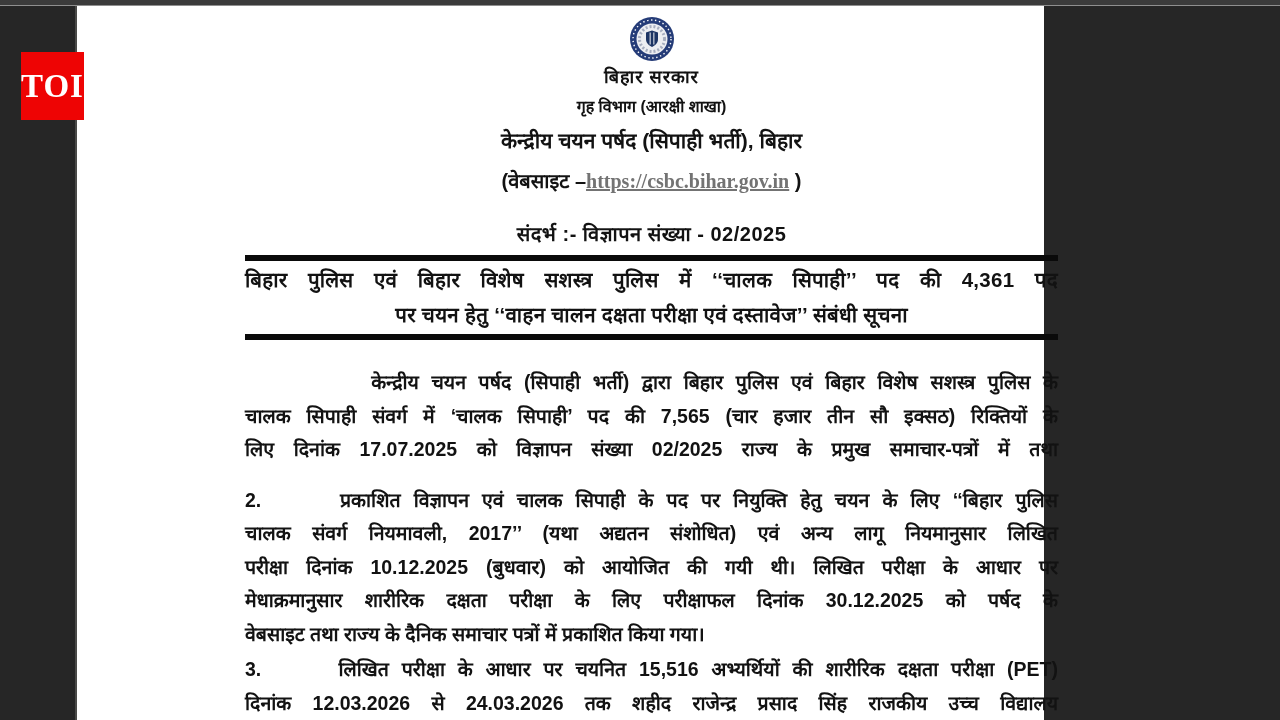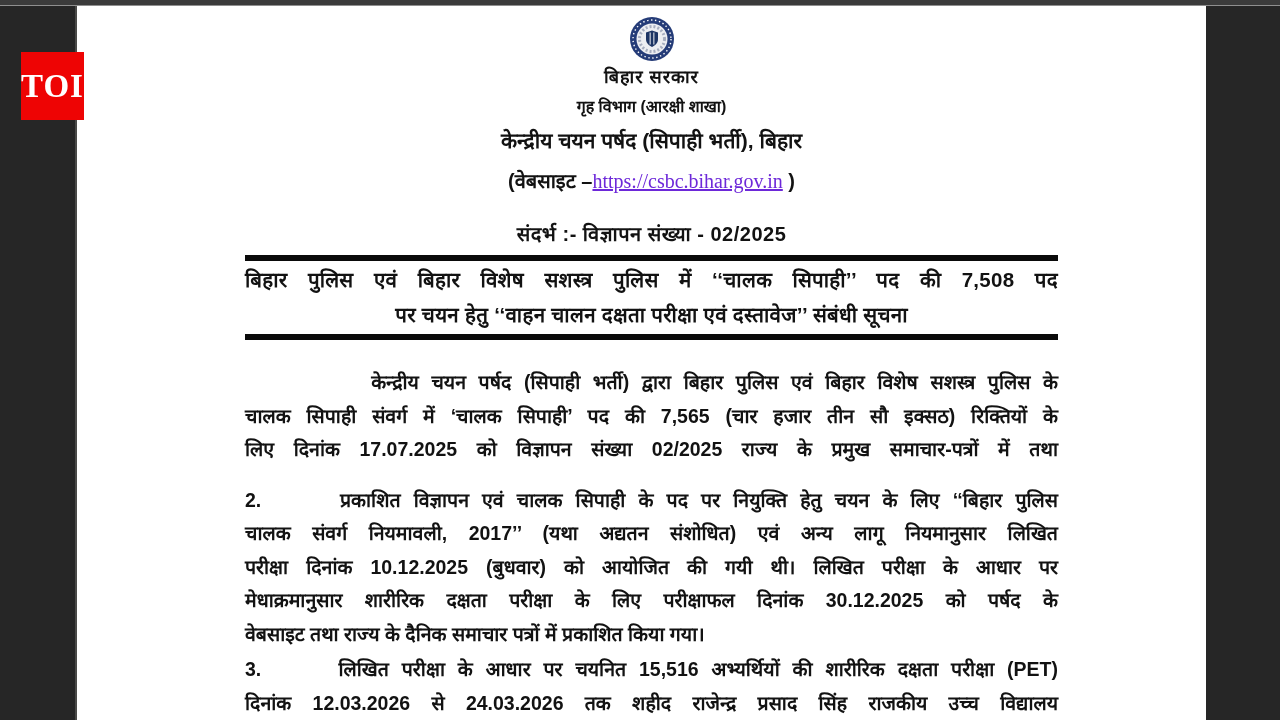--- a/index.html
+++ b/index.html
@@ -6,34 +6,34 @@
   body{
     width:1280px;height:720px;overflow:hidden;position:relative;
     background:#262626;
     font-family:"Liberation Sans", sans-serif;
   }
   .topbar{
     position:absolute;top:0;left:0;width:1280px;height:5px;
     background:#3b3b3b;border-bottom:1px solid #8f8f8f;z-index:3;
   }
   .doc{
-    position:absolute;left:75px;top:6px;width:1131px;height:714px;
+    position:absolute;left:75px;top:6px;width:969px;height:714px;
     background:#ffffff;border-left:2px solid #4a4a48;box-sizing:border-box;
     z-index:1;color:#121212;
   }
   .content{
     position:absolute;left:168px;top:0;width:813px;padding-top:8px;
   }
   .emblem{width:46px;height:46px;margin:2px auto 2px auto;}
   .h-gov{text-align:center;font-size:18px;font-weight:700;letter-spacing:1px;}
   .h-dept{text-align:center;font-size:16px;font-weight:700;margin-top:7px;}
   .h-board{text-align:center;font-size:21px;font-weight:700;margin-top:9px;}
   .h-web{text-align:center;font-size:20px;font-weight:700;margin-top:13px;color:#121212;}
   .url{
-    color:#6d28d9;text-decoration:underline;font-weight:400;
+    color:#737373;text-decoration:underline;font-weight:700;
     font-family:"Liberation Serif", serif;cursor:pointer;margin-top:12px;
   }
   .ref{text-align:center;font-size:20px;font-weight:700;margin-top:26px;letter-spacing:0.5px;}
   .rule{height:6px;background:#0a0a0a;}
   .rule.top{margin-top:8px;}
   .subject{padding:1px 0 2px 0;}
   .sline{font-size:20.5px;font-weight:700;line-height:35px;letter-spacing:0.3px;}
   .sline.stretch{text-align:justify;text-align-last:justify;}
   .sline.center{text-align:center;}
   .para{font-size:19.5px;font-weight:600;line-height:33.5px;}
@@ -75,21 +75,21 @@
     <div class="h-dept">गृह विभाग (आरक्षी शाखा)</div>
     <div class="h-board">केन्द्रीय चयन पर्षद (सिपाही भर्ती), बिहार</div>
 
     <div class="h-web"><span>(वेबसाइट –</span><span class="url">https://csbc.bihar.gov.in</span><span> )</span></div>
 
     <div class="ref">संदर्भ :- विज्ञापन संख्या - 02/2025</div>
 
     <div class="rule top"></div>
 
     <div class="subject">
-      <div class="sline stretch">बिहार पुलिस एवं बिहार विशेष सशस्त्र पुलिस में ‘‘चालक सिपाही’’ पद की 7,508 पद</div>
+      <div class="sline stretch">बिहार पुलिस एवं बिहार विशेष सशस्त्र पुलिस में ‘‘चालक सिपाही’’ पद की 4,361 पद</div>
       <div class="sline center">पर चयन हेतु ‘‘वाहन चालन दक्षता परीक्षा एवं दस्तावेज’’ संबंधी सूचना</div>
     </div>
 
     <div class="rule"></div>
 
     <div class="para p1">
       <div class="pline">&nbsp;&nbsp;&nbsp;&nbsp;&nbsp;&nbsp;&nbsp;&nbsp;&nbsp;&nbsp;केन्द्रीय चयन पर्षद (सिपाही भर्ती) द्वारा बिहार पुलिस एवं बिहार विशेष सशस्त्र पुलिस के</div>
       <div class="pline">चालक सिपाही संवर्ग में ‘चालक सिपाही’ पद की 7,565 (चार हजार तीन सौ इक्सठ) रिक्तियों के</div>
       <div class="pline">लिए दिनांक 17.07.2025 को विज्ञापन संख्या 02/2025 राज्य के प्रमुख समाचार-पत्रों में तथा</div>
     </div>

